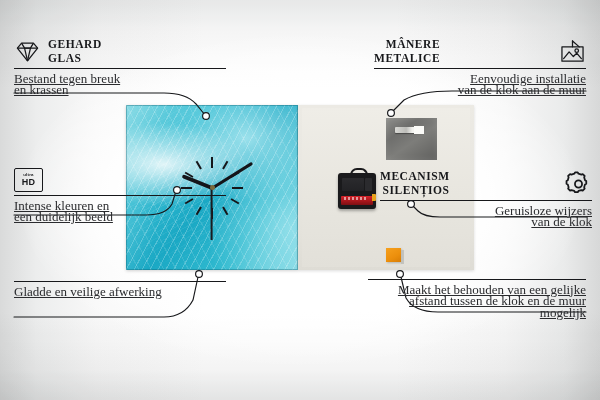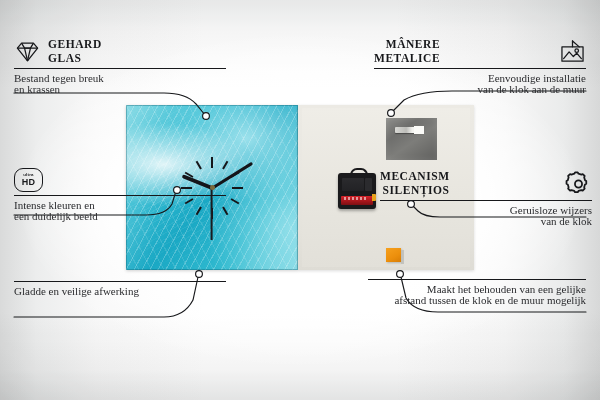--- a/index.html
+++ b/index.html
@@ -97,33 +97,33 @@
   #leaders{position:absolute;inset:0;width:600px;height:400px;pointer-events:none;}
 
   
   .callout{position:absolute;}
   .callout .head{display:flex;align-items:center;gap:7px;}
   .callout.right .head{flex-direction:row;justify-content:space-between;}
   .ico{width:27px;height:27px;flex:0 0 27px;display:block;}
   .ttl{font-family:"Liberation Serif",serif;font-weight:700;font-size:11.5px;
     line-height:13.5px;letter-spacing:.55px;color:#17181b;text-transform:uppercase;white-space:pre-line;}
   .rule{height:1px;background:#17181b;margin-top:3px;}
-  .desc{font-family:"Liberation Serif",serif;font-size:11px;line-height:11.6px;
-    color:#2a2b2e;margin-top:3.5px;white-space:pre-line;}
+  .desc{font-family:"Liberation Serif",serif;font-size:13px;line-height:11.6px;
+    color:#2a2b2e;margin-top:3.5px;white-space:pre-line;text-decoration:underline;}
   .callout.right .ttl,.callout.right .desc{text-align:right;}
 
   
   #c-gehard{left:14px;top:38px;width:212px;}
   #c-print{left:14px;top:168px;width:212px;}
   #c-randen{left:14px;top:278px;width:212px;}
   #c-manere{right:14px;top:38px;width:212px;}
   #c-mecanism{right:8px;top:170px;width:212px;}
   #c-distantier{right:14px;top:276px;width:218px;}
 
-  .hd-badge{width:27px;height:22px;border:1.6px solid #17181b;border-radius:9px;
+  .hd-badge{width:27px;height:22px;border:1.6px solid #17181b;border-radius:2px;
     display:flex;flex-direction:column;align-items:center;justify-content:center;line-height:1;}
   .hd-badge .u{font-family:"Liberation Sans",sans-serif;font-size:4.4px;font-weight:700;letter-spacing:.2px;color:#17181b;}
   .hd-badge .h{font-family:"Liberation Sans",sans-serif;font-size:9px;font-weight:700;letter-spacing:.2px;color:#17181b;margin-top:.5px;}
 </style>
 </head>
 <body>
 
 <div id="stage">
 
   <div class="bg-base"></div>

